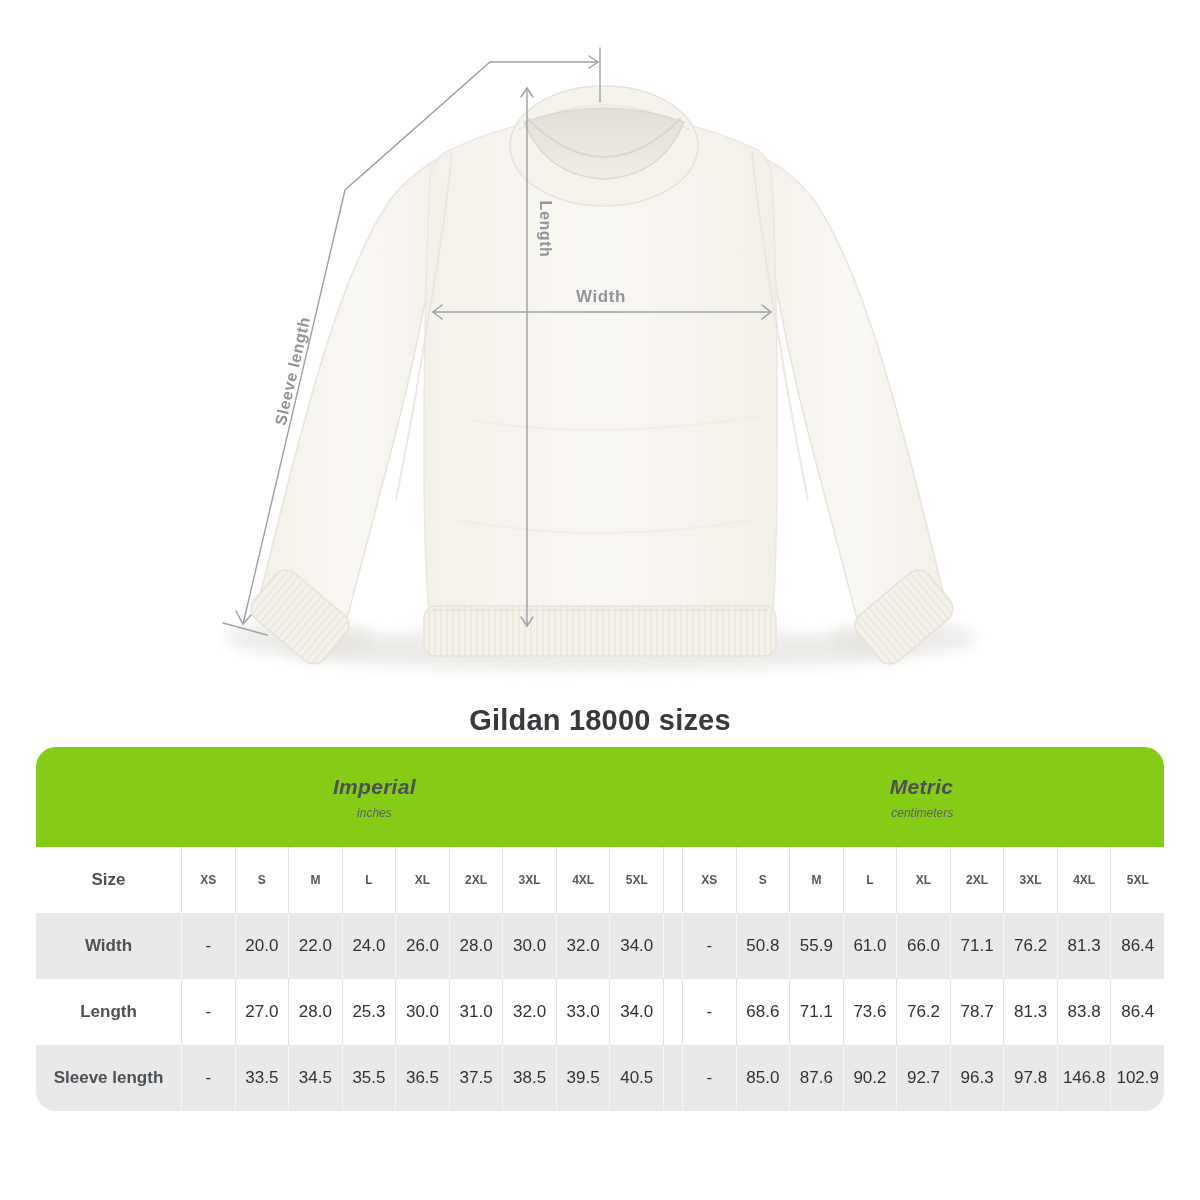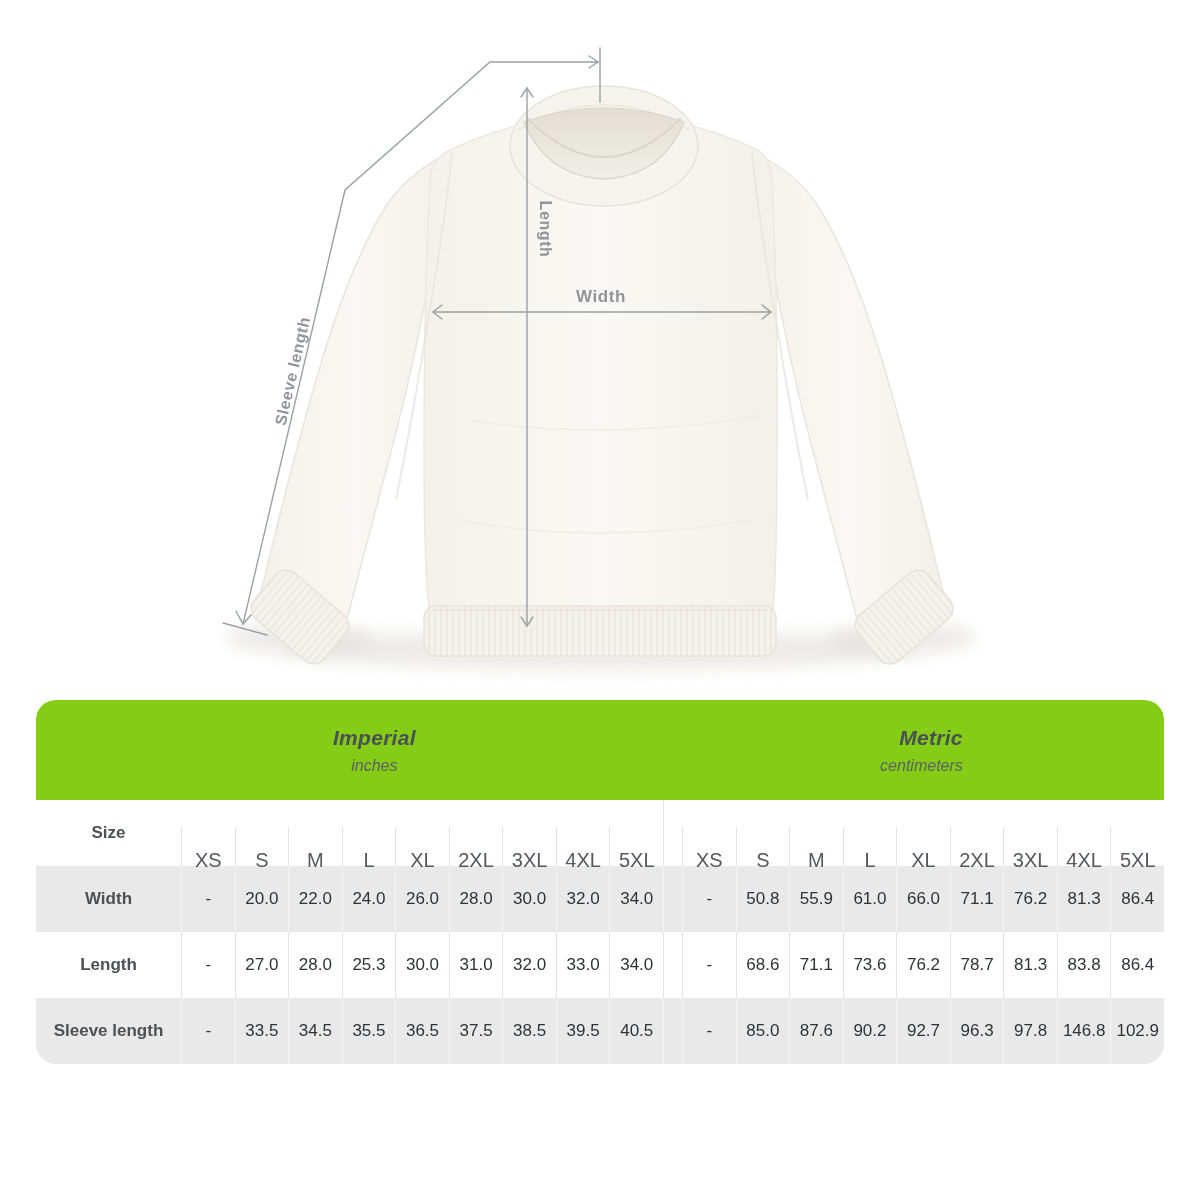--- a/index.html
+++ b/index.html
@@ -19,28 +19,28 @@
   .caption h1{margin:4px 0 10px 0;font-size:29px;font-weight:700;color:#36393d;letter-spacing:.2px;}
   .caption p{margin:0 0 25px 0;font-style:italic;font-size:17px;color:#5f6468;}
 
   
   .size-table{margin:0 36px;border-radius:20px;overflow:hidden;background:#ffffff;}
   .band{height:100px;background:#84cc16;position:relative;}
   .group{position:absolute;top:50%;transform:translate(-50%,-50%);text-align:center;}
   .g-imperial{left:30%;}
   .g-metric{left:78.5%;text-align:right;}
   .g-title{font-style:italic;font-weight:700;font-size:21px;color:#4b5055;letter-spacing:.3px;}
-  .g-sub{font-style:italic;font-size:16px;color:#5c6165;margin-top:7px;}
+  .g-sub{font-style:italic;font-size:12px;color:#5c6165;margin-top:7px;}
   .t-row{display:grid;grid-template-columns:145px repeat(9,1fr) 19px repeat(9,1fr);height:66px;background:#ffffff;}
   .t-row.alt{background:#e9e9e9;}
   .cell{display:flex;align-items:center;justify-content:center;font-size:17px;color:#2f3337;height:100%;}
   .t-row .cell + .cell{border-left:1px solid #e3e3e3;}
   .t-row.alt .cell + .cell{border-left-color:#f6f6f6;}
   .rl{font-weight:700;color:#4c5156;font-size:17px;}
-  .sh{font-weight:400;color:#54595e;font-size:20px;margin-top:27px;}
+  .sh{font-weight:700;color:#54595e;font-size:12px;}
 </style>
 </head>
 <body>
 
 <div class="stage">
 
   <div class="figure">
     <svg width="1200" height="700" viewBox="0 0 1200 700">
       <defs>
         <linearGradient id="bodyGrad" x1="0" y1="0" x2="1" y2="0">
@@ -114,20 +114,21 @@
         <path d="M 762 305 L 771 312 L 762 319"></path>
       </g>
     </svg>
 
     <div class="dim-label length">Length</div>
     <div class="dim-label width">Width</div>
     <div class="dim-label sleeve">Sleeve length</div>
   </div>
 
   <div class="caption">
+    <h1>Gildan 18000 sizes</h1>
   </div>
 
   <div class="size-table">
     <div class="band">
       <div class="group g-imperial">
         <div class="g-title">Imperial</div>
         <div class="g-sub">inches</div>
       </div>
       <div class="group g-metric">
         <div class="g-title">Metric</div>

